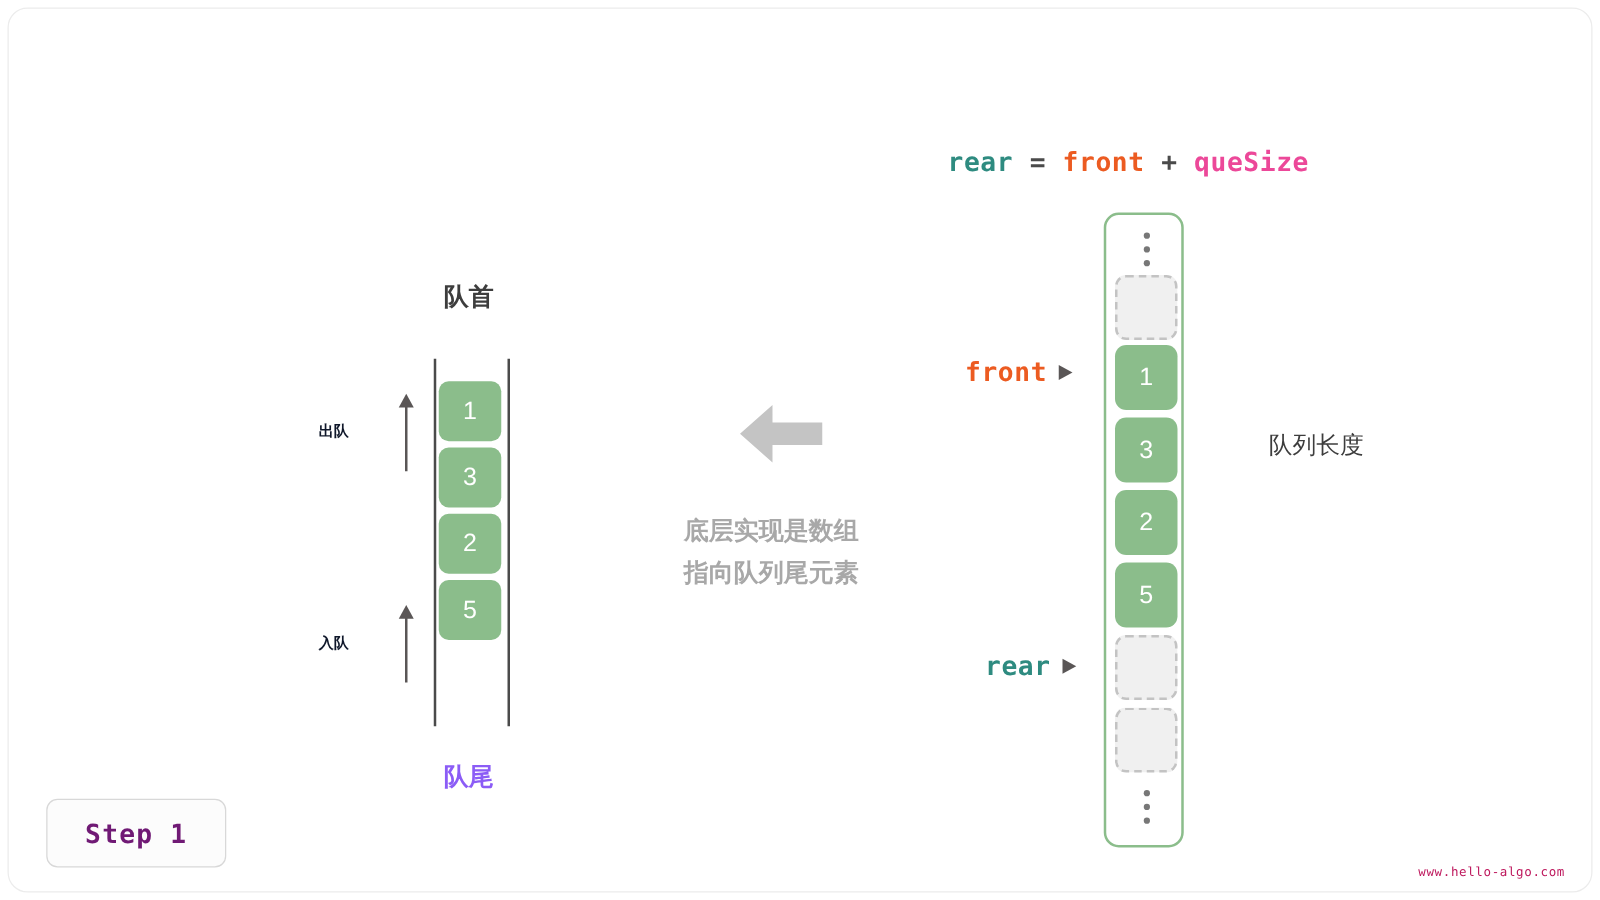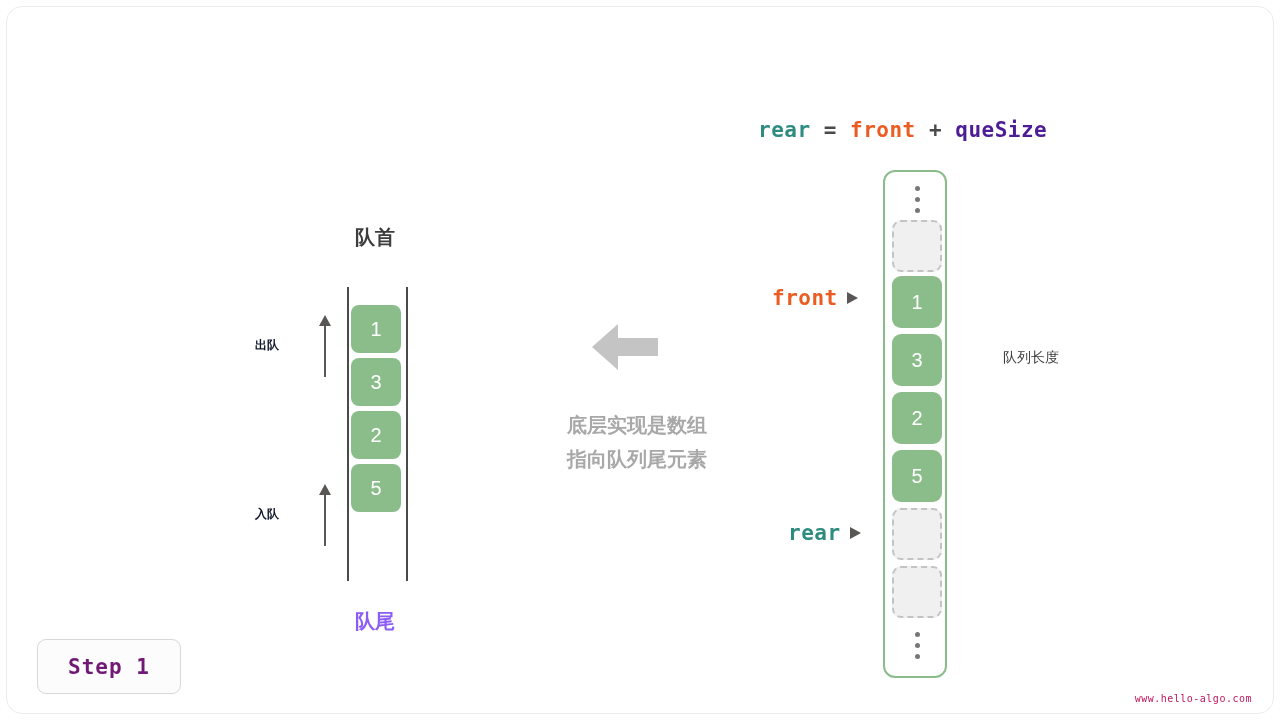--- a/index.html
+++ b/index.html
@@ -48,21 +48,21 @@
     white-space: nowrap;
   }
   .legend-line .kw {
     font-family: "DejaVu Sans Mono", "Liberation Mono", monospace;
     font-weight: bold;
     font-size: 19px;
     letter-spacing: 0.5px;
   }
   .kw-front { color: #ec5b21; }
   .kw-rear  { color: #2e8b80; }
-  .kw-size  { color: #4c1d95; }
+  .kw-size  { color: #ec4899; }
 
   #formula {
     position: absolute;
     left: 758px; top: 118px;
     font-family: "DejaVu Sans Mono", "Liberation Mono", monospace;
     font-size: 21px;
     font-weight: bold;
     letter-spacing: 0.5px;
     white-space: nowrap;
     color: #4a4a4a;
@@ -145,21 +145,21 @@
   }
 
   
   #transform-arrow {
     position: absolute;
     left: 592px; top: 322px;
     width: 66px; height: 50px;
   }
   #caption {
     position: absolute;
-    left: 512px; top: 408px;
+    left: 492px; top: 408px;
     width: 250px;
     text-align: center;
     font-size: 20px;
     font-weight: bold;
     line-height: 34px;
     color: #a8a8a8;
   }
 
   
   #array-container {
@@ -236,23 +236,24 @@
   #ptr-front { left: 772px; top: 286px; color: #ec5b21; }
   #ptr-rear  { left: 788px; top: 521px; color: #2e8b80; }
 
   
   #size-note {
     position: absolute;
     left: 1003px; top: 342px;
     white-space: nowrap;
   }
   #size-note .note-title {
-    font-size: 14px;
+    font-size: 19px;
     color: #3d3d3d;
     line-height: 30px;
+    margin-left: 12px;
   }
   #size-note .note-expr {
     font-family: "DejaVu Sans Mono", "Liberation Mono", monospace;
     font-size: 20px;
     font-weight: bold;
     line-height: 34px;
     color: #4a4a4a;
     letter-spacing: 0.5px;
   }
 

